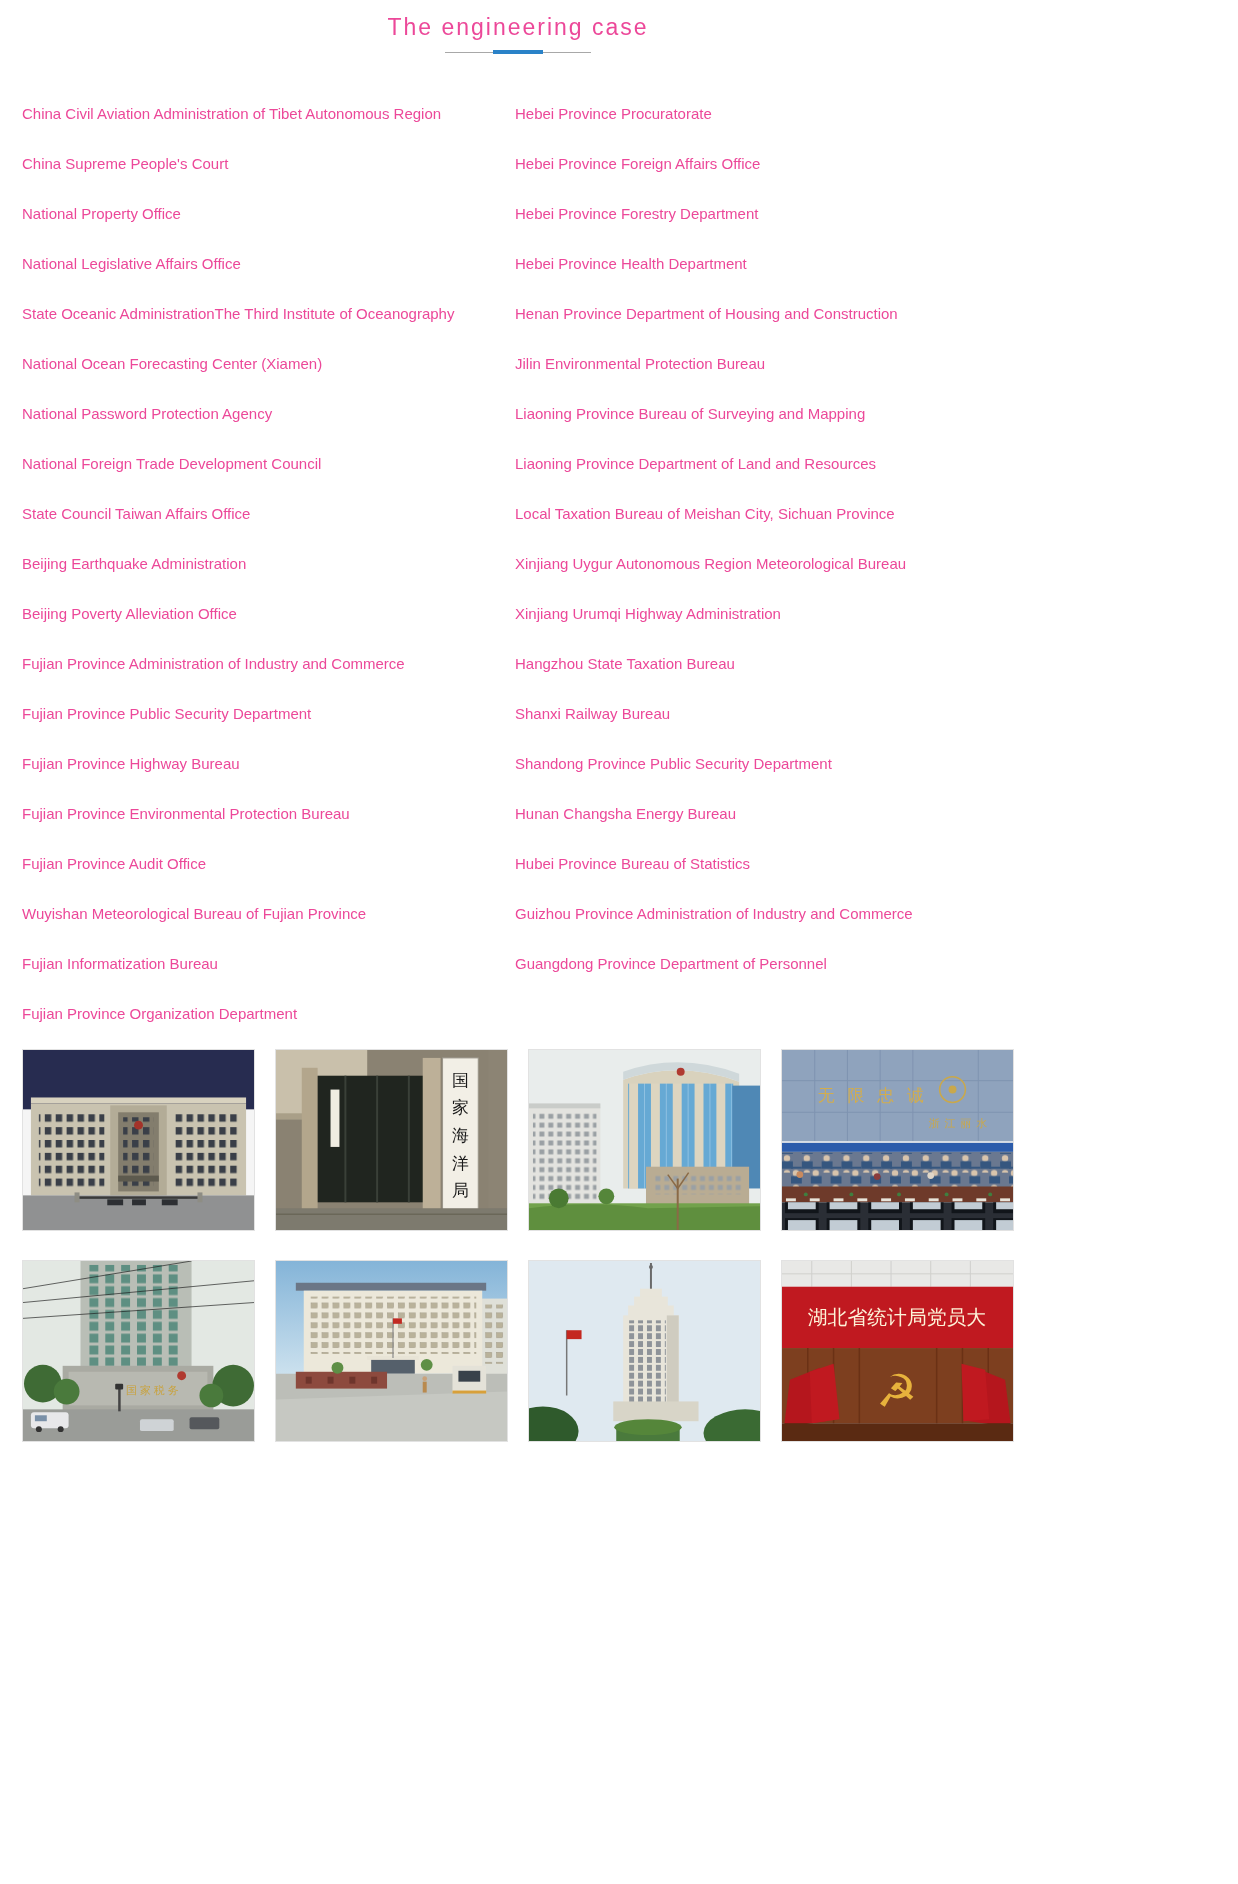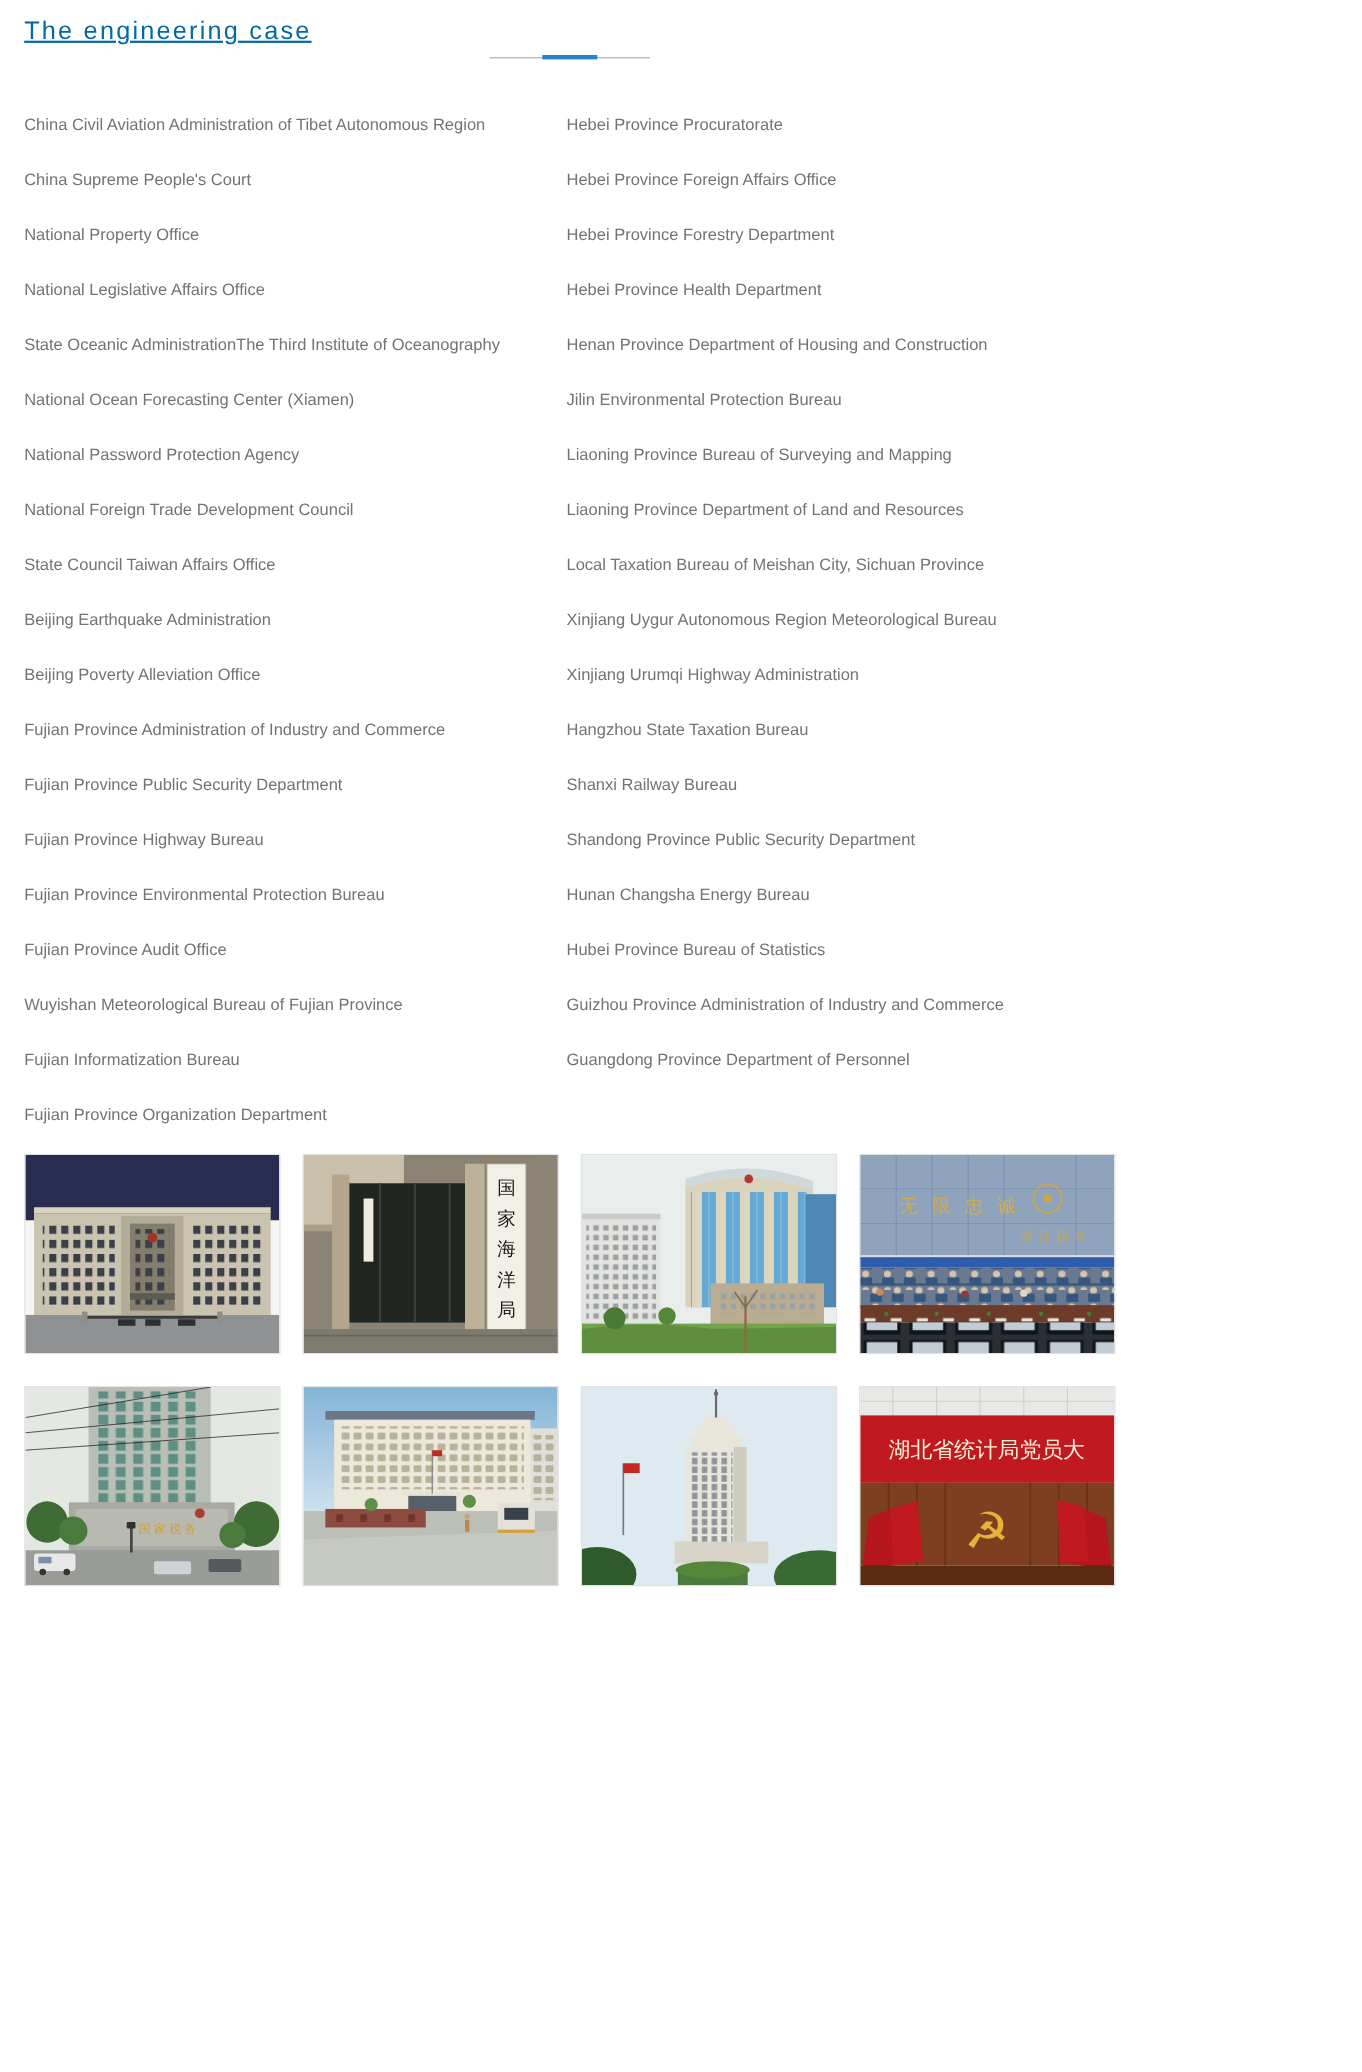--- a/index.html
+++ b/index.html
@@ -6,40 +6,40 @@
   body {
     width:1238px; height:1884px; position:relative; overflow:hidden;
     font-family:"Liberation Sans","DejaVu Sans",sans-serif;
     -webkit-font-smoothing:antialiased;
   }
   .content { width:992px; margin-left:22px; }
 
   
   .page-header { padding-top:14px; }
   .page-title {
-    margin:0; font-size:23px; font-weight:400;
-    color:#0369a1; letter-spacing:2px;text-decoration:underline;
+    margin:0; text-align:center; font-size:23px; font-weight:400;
+    color:#ec4899; letter-spacing:2px;
   }
   .title-underline {
     width:146px; height:1px; background:#a8a8a8; margin:11px auto 0;
     position:relative;
   }
   .title-underline .accent {
     position:absolute; left:50%; top:-2px; transform:translateX(-50%);
     width:50px; height:4px; background:#2a82c8;
   }
 
   
   .columns { display:flex; margin-top:35px; }
   .columns ul { list-style:none; margin:0; padding:0; }
   .col-left  { width:493px; }
   .col-right { flex:1; }
   .columns li {
     height:50px; display:flex; align-items:center;
-    font-size:15px; color:#737373; white-space:nowrap;
+    font-size:15px; color:#ec4899; white-space:nowrap;
   }
 
   
   .grid {
     margin-top:11px;
     display:grid; grid-template-columns:repeat(4,233px);
     column-gap:20px; row-gap:29px;border-radius:27px;
   }
   .photo {
     margin:0; width:233px; height:182px; box-sizing:border-box;

